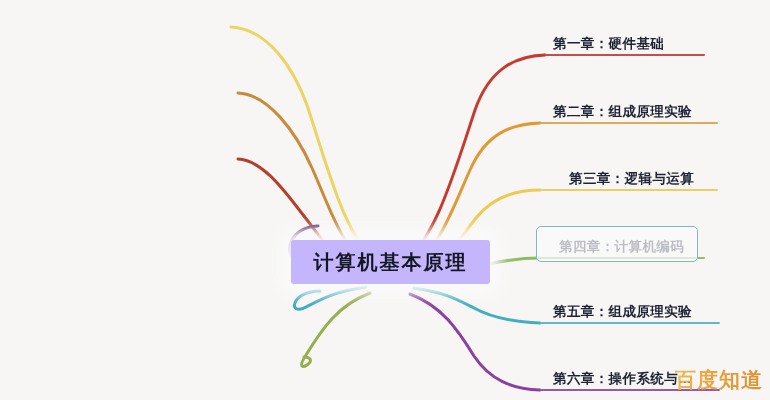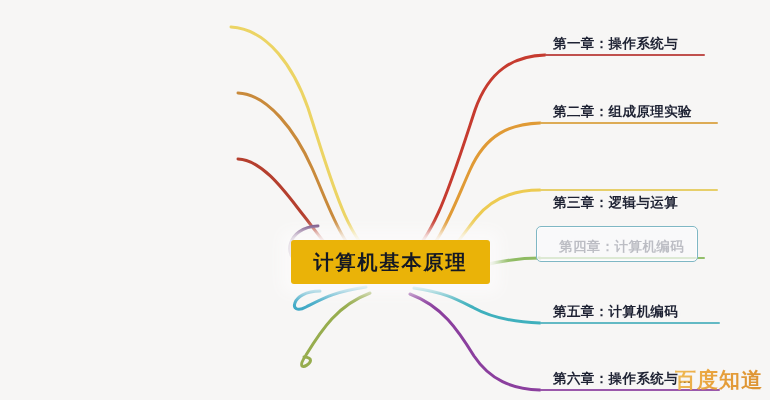--- a/index.html
+++ b/index.html
@@ -54,21 +54,21 @@
     background:rgba(250,250,252,0.72);
     box-shadow:0 0 0 1px rgba(255,255,255,0.7) inset;
   }
 
   
   #center-node{
     position:absolute;
     z-index:6;
     left:291px; top:240px;
     width:199px; height:44px;
-    background:#eab308;
+    background:#c4b5fd;
     border-radius:3px;
     display:flex;
     align-items:center;
     justify-content:center;
     box-shadow:0 0 14px 10px #fbfafa;
   }
   #center-node .ctext{
     font-size:20px;
     font-weight:700;
     color:#141824;
@@ -112,38 +112,38 @@
         <path d="M 374 266 C 344 256 330 208 312 168 C 296 132 268 94 238 93" fill="none" stroke="#c98a3b" stroke-width="3" stroke-linecap="round"></path>
         <path d="M 370 272 C 336 266 320 236 304 216 C 288 196 264 160 238 159" fill="none" stroke="#b53f2e" stroke-width="3" stroke-linecap="round"></path>
         <path d="M 366 278 C 332 278 320 268 302 264 C 282 259 286 227 318 226" fill="none" stroke="#5e3270" stroke-width="3" stroke-linecap="round"></path>
         <path d="M 366 287 C 336 291 322 299 306 307 C 288 317 290 291 320 291" fill="none" stroke="#3fa9c6" stroke-width="3" stroke-linecap="round"></path>
         <path d="M 370 293 C 338 305 322 329 306 355 C 290 379 324 358 304 357" fill="none" stroke="#97ad4e" stroke-width="3" stroke-linecap="round"></path>
       </g>
   </svg>
 
   <div id="right-branches">
       <div class="branch right" style="left: 0px; top: 0px;">
-        <div class="label" style="left: 553px; top: 35px;">第一章：操作系统与</div>
+        <div class="label" style="left: 553px; top: 35px;">第一章：硬件基础</div>
         <div class="underline" style="left: 545px; top: 54px; width: 160px; background: rgb(192, 80, 77);"></div>
       </div>
       <div class="branch right" style="left: 0px; top: 0px;">
         <div class="label" style="left: 553px; top: 103px;">第二章：组成原理实验</div>
         <div class="underline" style="left: 540px; top: 122px; width: 178px; background: rgb(221, 171, 85);"></div>
       </div>
       <div class="branch right" style="left: 0px; top: 0px;">
-        <div class="label" style="left: 553px; top: 170px; margin-top: 24px;">第三章：逻辑与运算</div>
+        <div class="label" style="left: 569px; top: 170px;">第三章：逻辑与运算</div>
         <div class="underline" style="left: 540px; top: 189px; width: 178px; background: rgb(231, 207, 106);"></div>
       </div>
       <div class="sel-box" style="left: 536px; top: 226px; width: 162px; height: 36px;"></div>
       <div class="branch right" style="left: 0px; top: 0px;">
         <div class="label" style="left: 559px; top: 238px;">第四章：计算机编码</div>
         <div class="underline" style="left: 540px; top: 257px; width: 165px; background: rgb(147, 191, 107);"></div>
       </div>
       <div class="branch right" style="left: 0px; top: 0px;">
-        <div class="label" style="left: 553px; top: 303px;">第五章：计算机编码</div>
+        <div class="label" style="left: 553px; top: 303px;">第五章：组成原理实验</div>
         <div class="underline" style="left: 540px; top: 322px; width: 180px; background: rgb(99, 185, 196);"></div>
       </div>
       <div class="branch right" style="left: 0px; top: 0px;">
         <div class="label" style="left: 553px; top: 370px;">第六章：操作系统与…</div>
         <div class="underline" style="left: 540px; top: 389px; width: 180px; background: rgb(154, 87, 170);"></div>
       </div>
     </div>
 
   <div id="left-branches">
       <div class="branch left" style="left: 0px; top: 0px;"></div>

